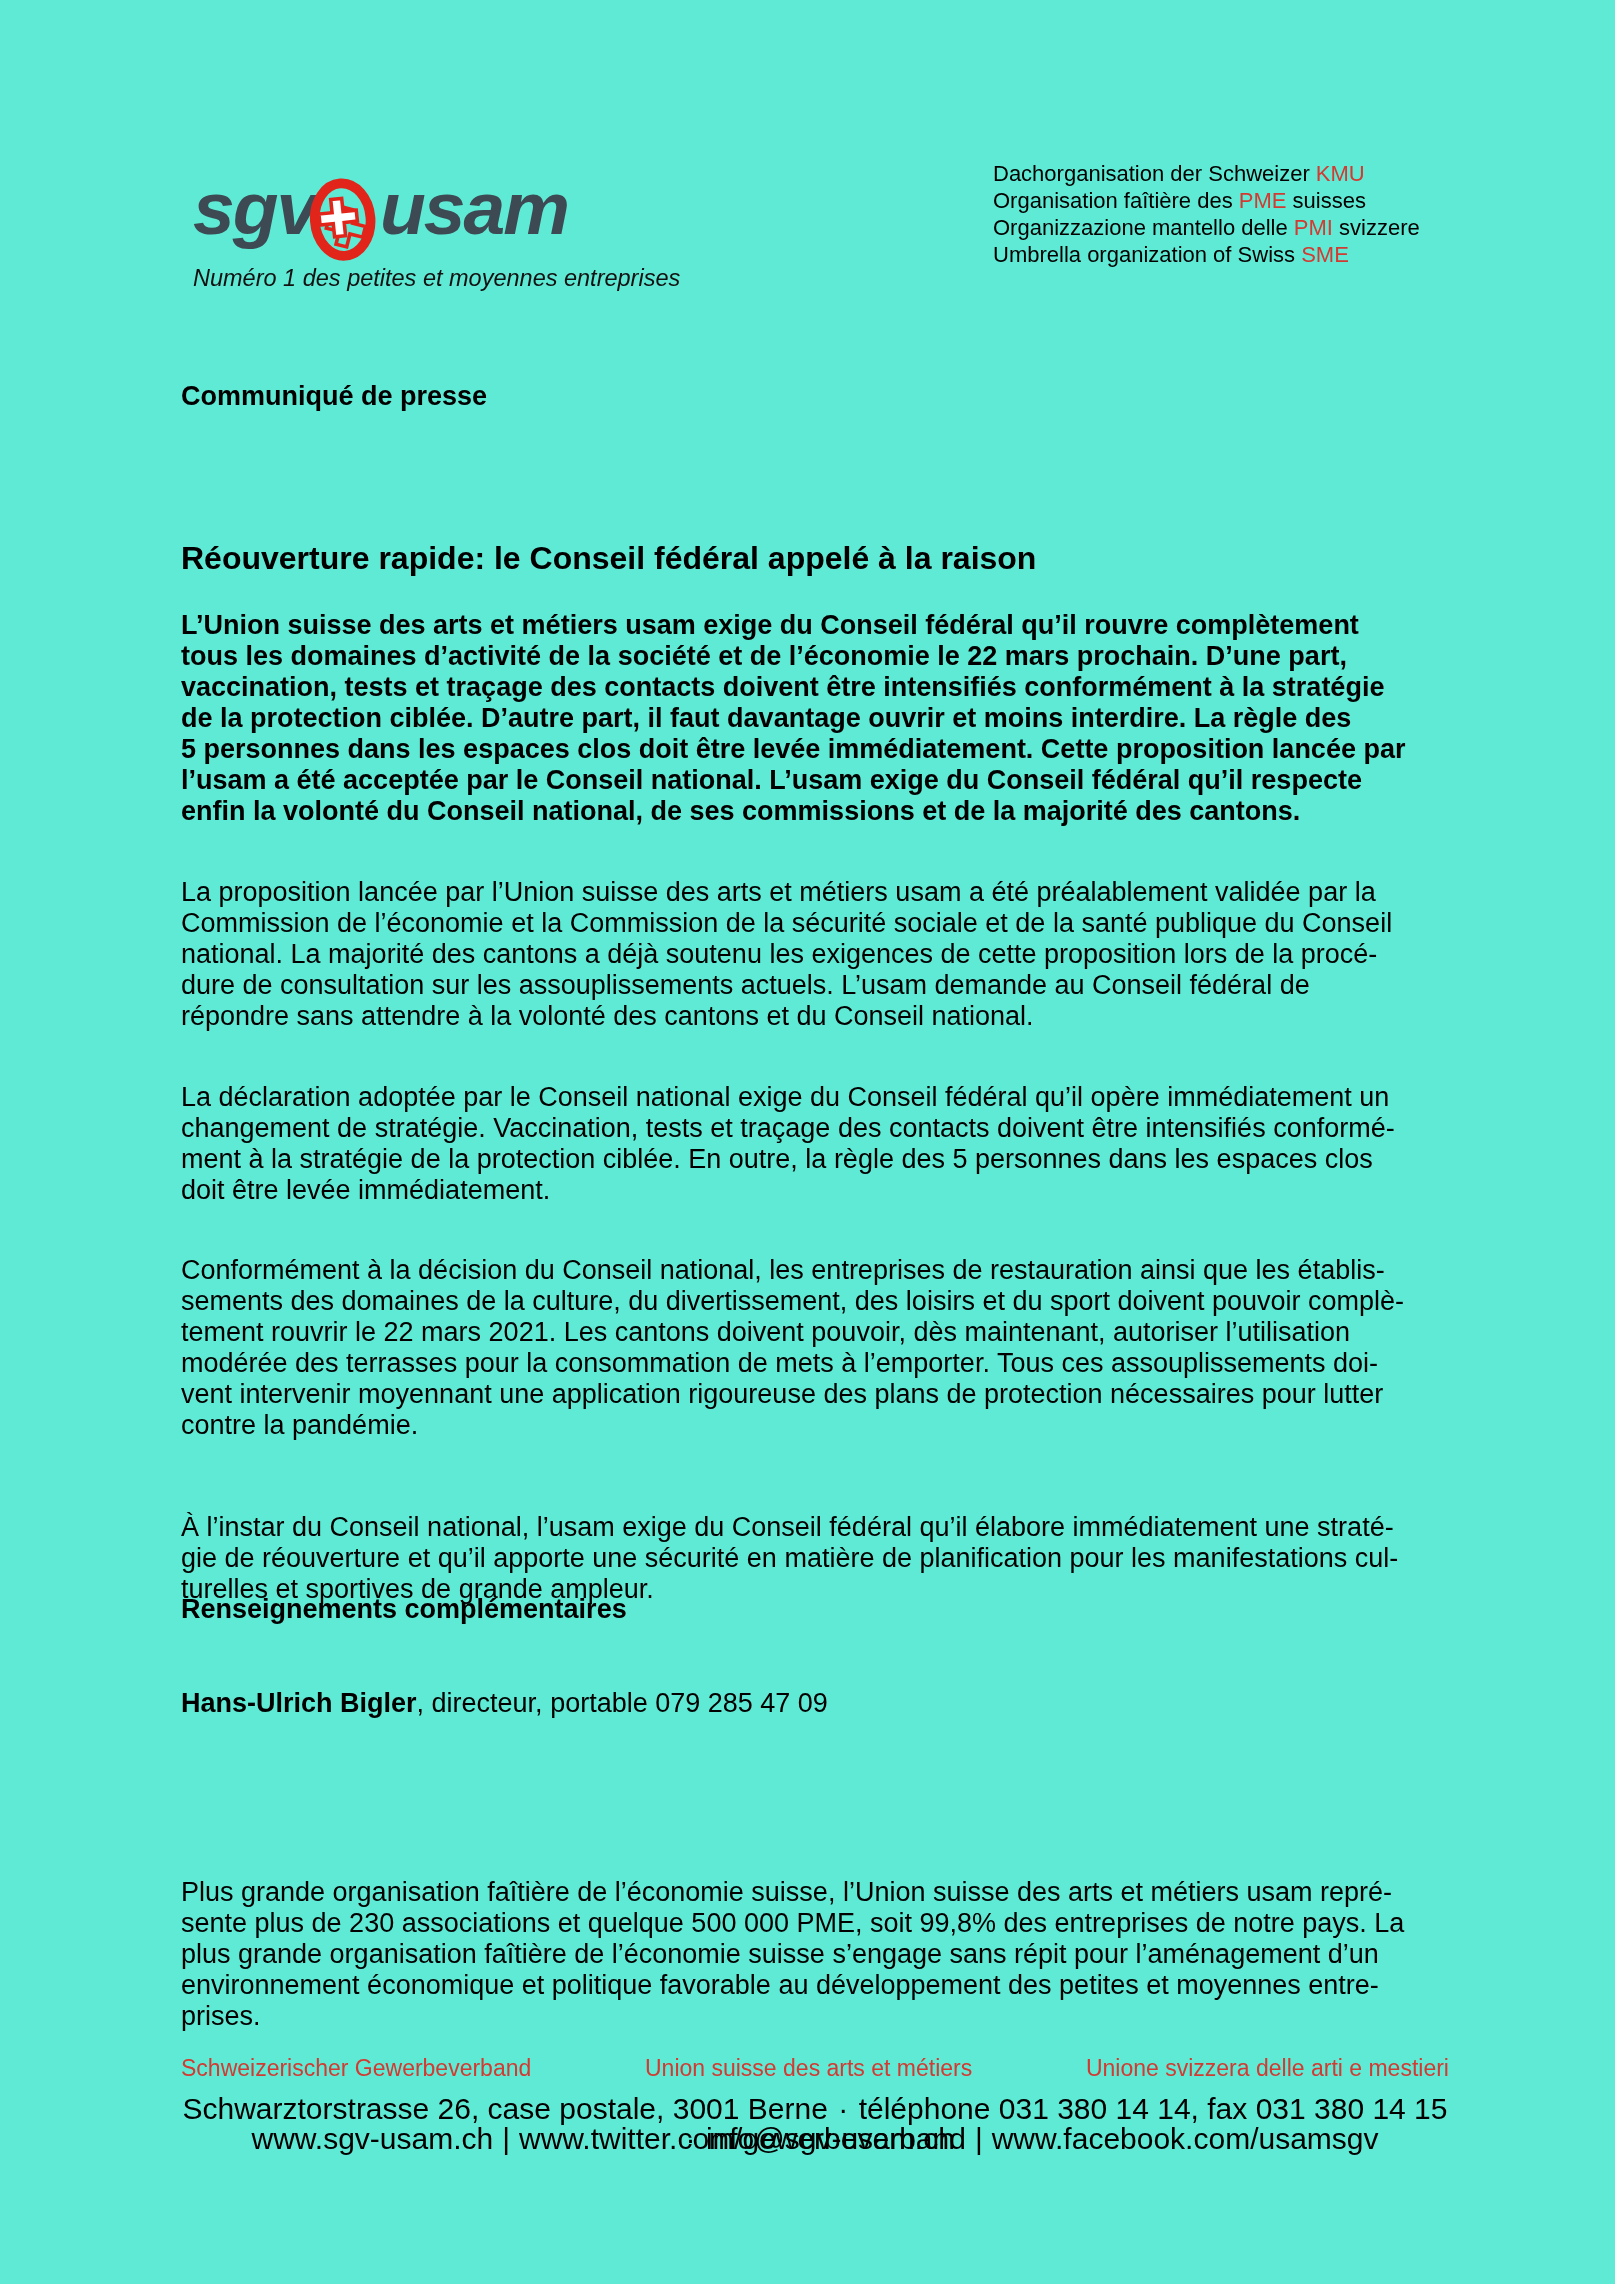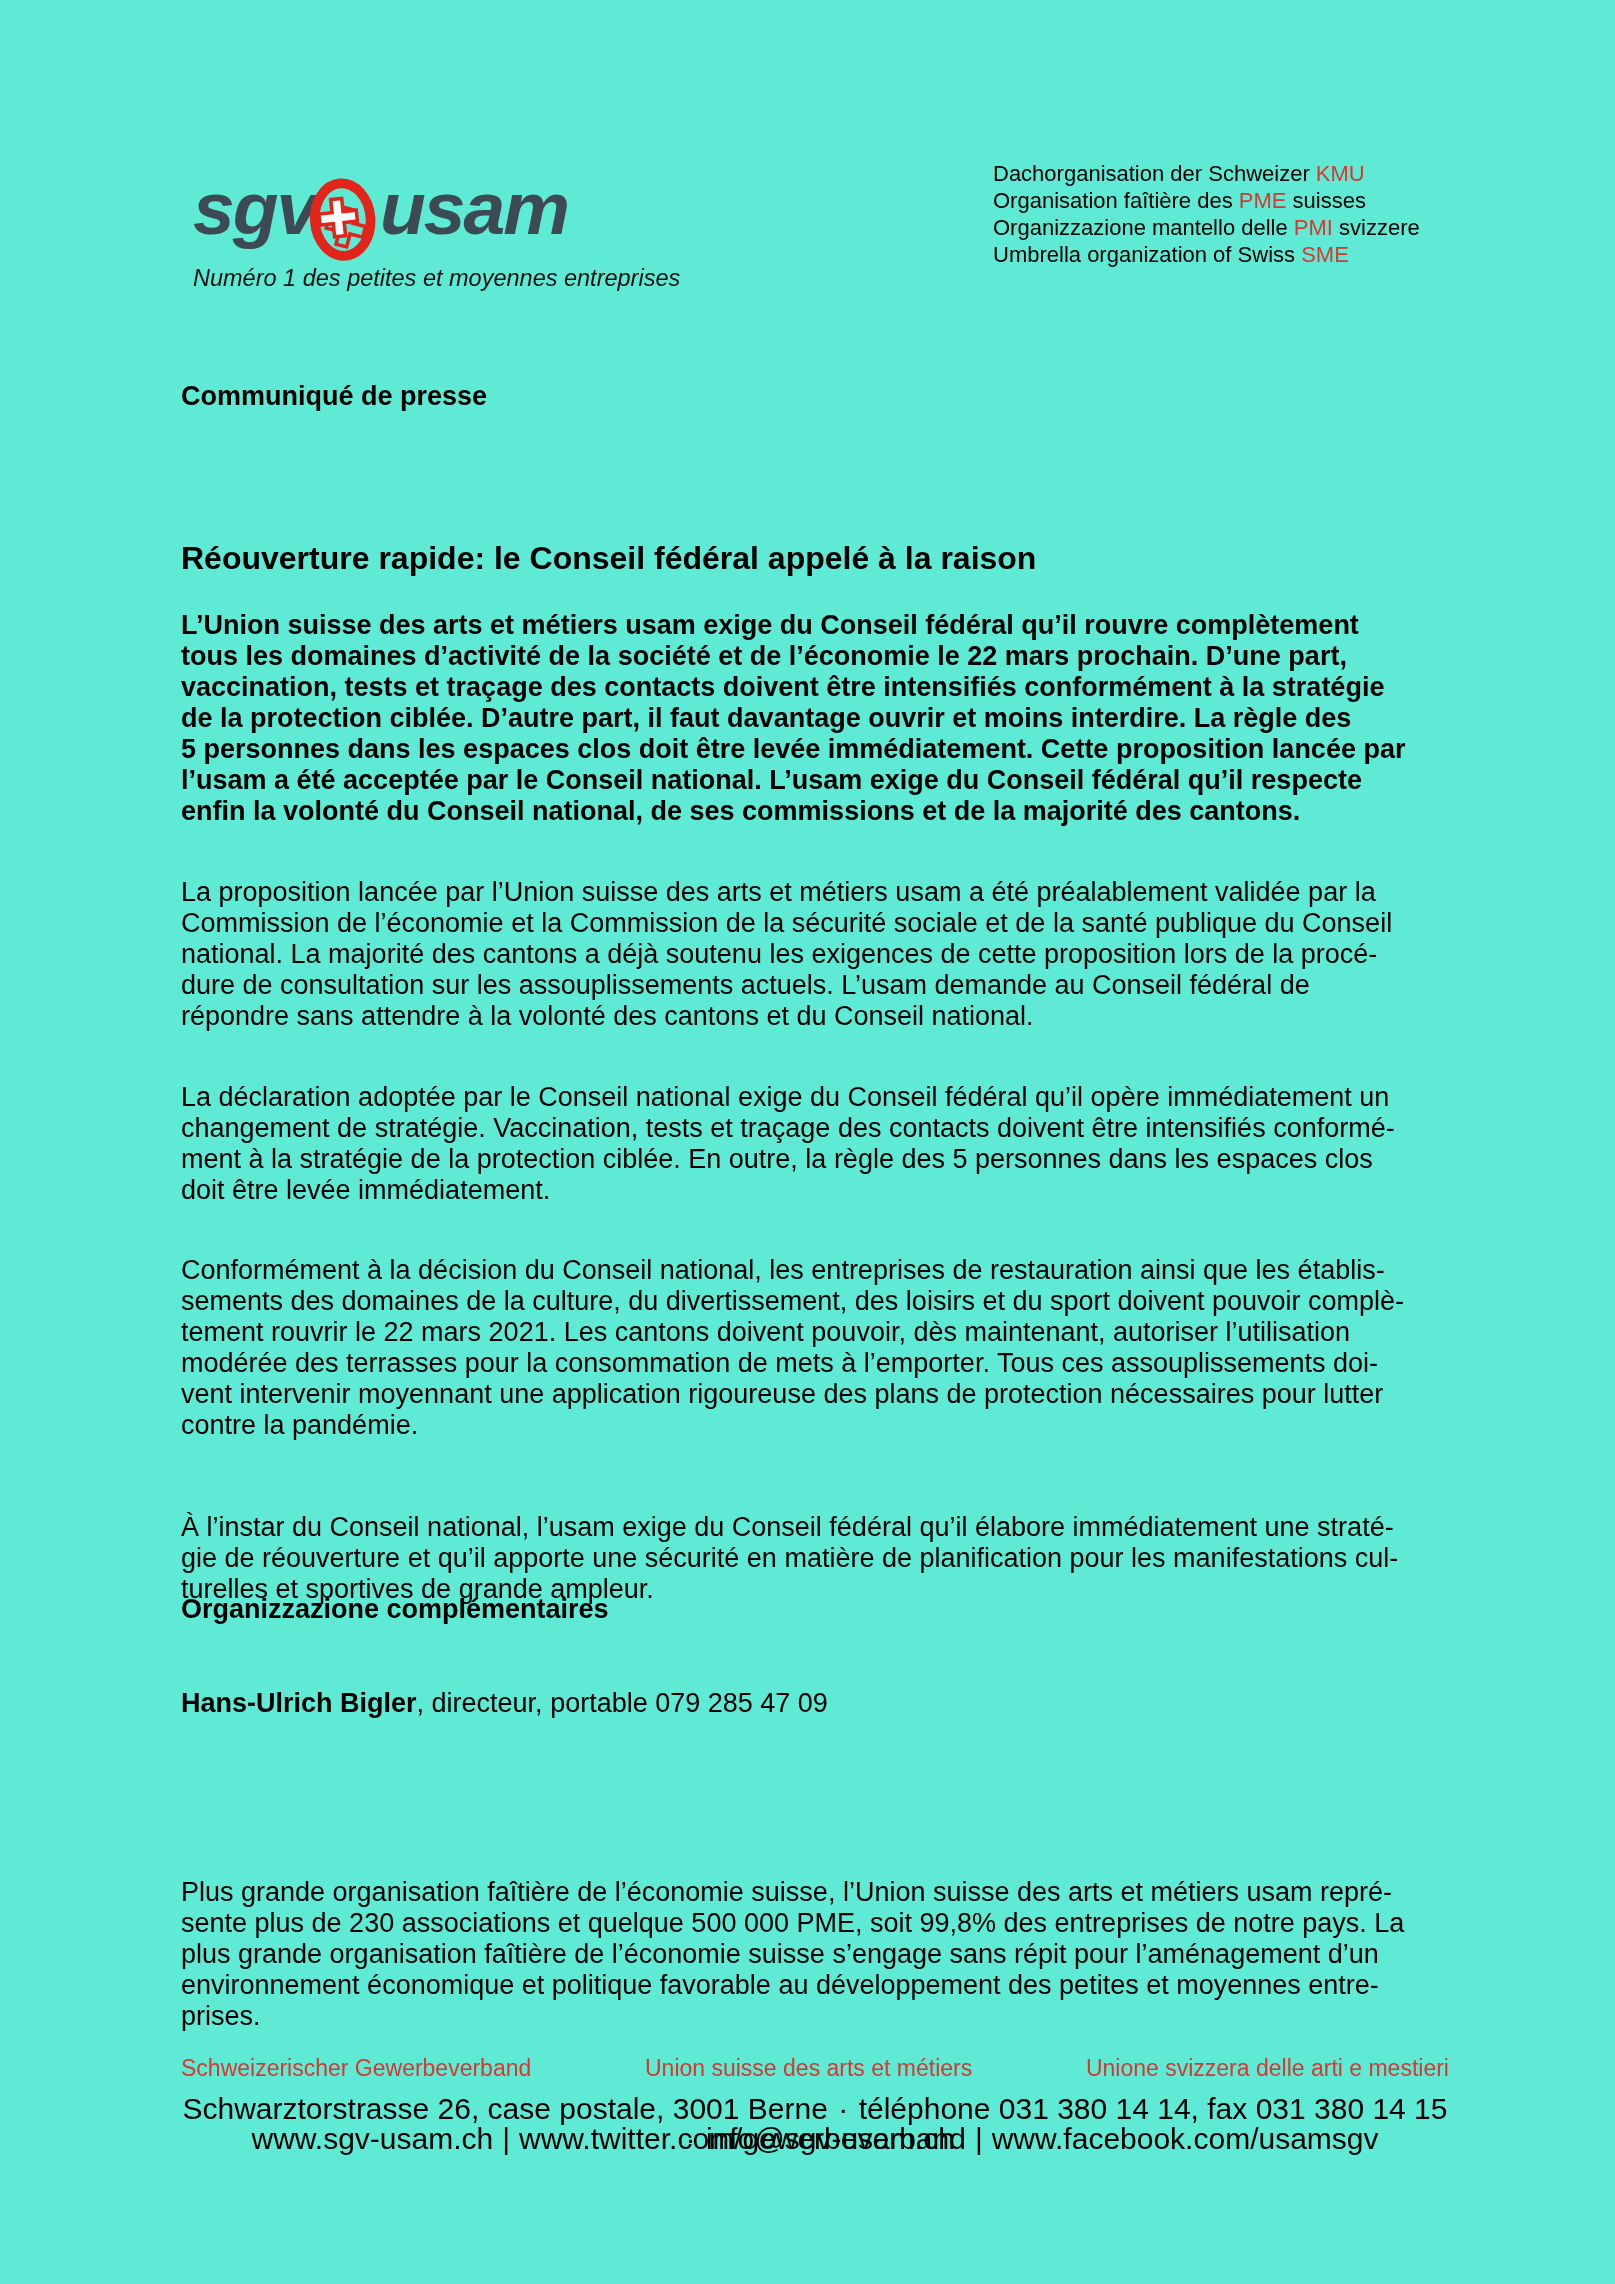--- a/index.html
+++ b/index.html
@@ -102,21 +102,21 @@
   <div class="abs body-text lines p2">Conformément à la décision du Conseil national, les entreprises de restauration ainsi que les établis-
 sements des domaines de la culture, du divertissement, des loisirs et du sport doivent pouvoir complè-
 tement rouvrir le 22 mars 2021. Les cantons doivent pouvoir, dès maintenant, autoriser l’utilisation
 modérée des terrasses pour la consommation de mets à l’emporter. Tous ces assouplissements doi-
 vent intervenir moyennant une application rigoureuse des plans de protection nécessaires pour lutter
 contre la pandémie.</div>
   <div class="abs body-text lines p3">À l’instar du Conseil national, l’usam exige du Conseil fédéral qu’il élabore immédiatement une straté-
 gie de réouverture et qu’il apporte une sécurité en matière de planification pour les manifestations cul-
 turelles et sportives de grande ampleur.</div>
 
-  <div class="abs body-text contacts-heading">Organizzazione complémentaires</div>
+  <div class="abs body-text contacts-heading">Renseignements complémentaires</div>
   <div class="abs body-text contact-1"><span class="bold">Hans-Ulrich Bigler</span><span>, directeur, portable 079 285 47 09</span></div>
 
   <div class="abs body-text lines boilerplate">Plus grande organisation faîtière de l’économie suisse, l’Union suisse des arts et métiers usam repré-
 sente plus de 230 associations et quelque 500 000 PME, soit 99,8% des entreprises de notre pays. La
 plus grande organisation faîtière de l’économie suisse s’engage sans répit pour l’aménagement d’un
 environnement économique et politique favorable au développement des petites et moyennes entre-
 prises.</div>
 
   <div class="abs footer-orgs">
     <span>Schweizerischer Gewerbeverband</span>

